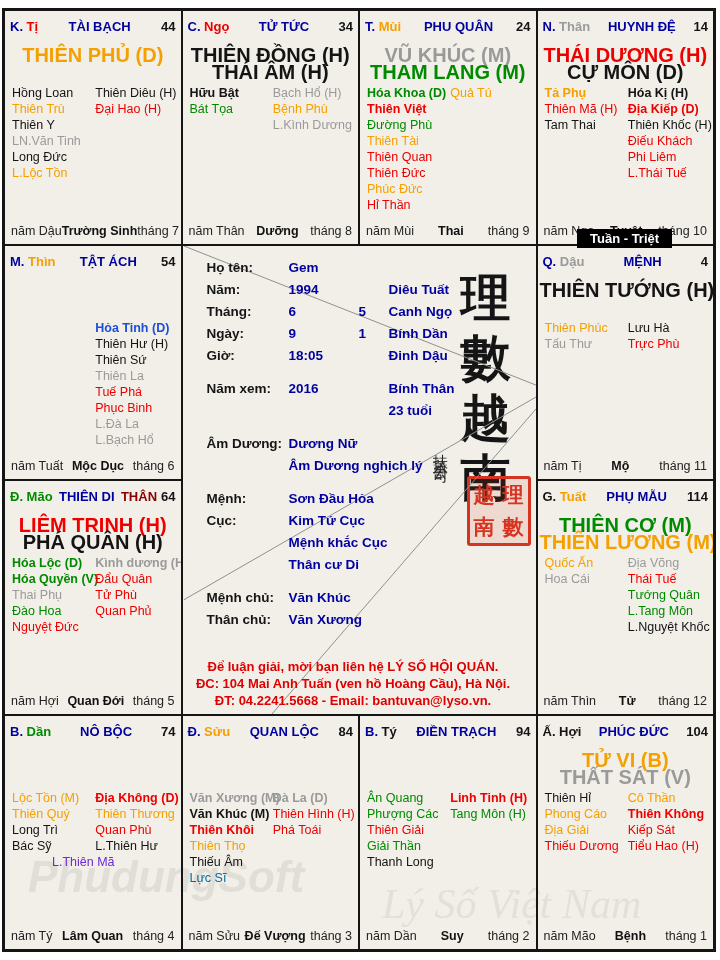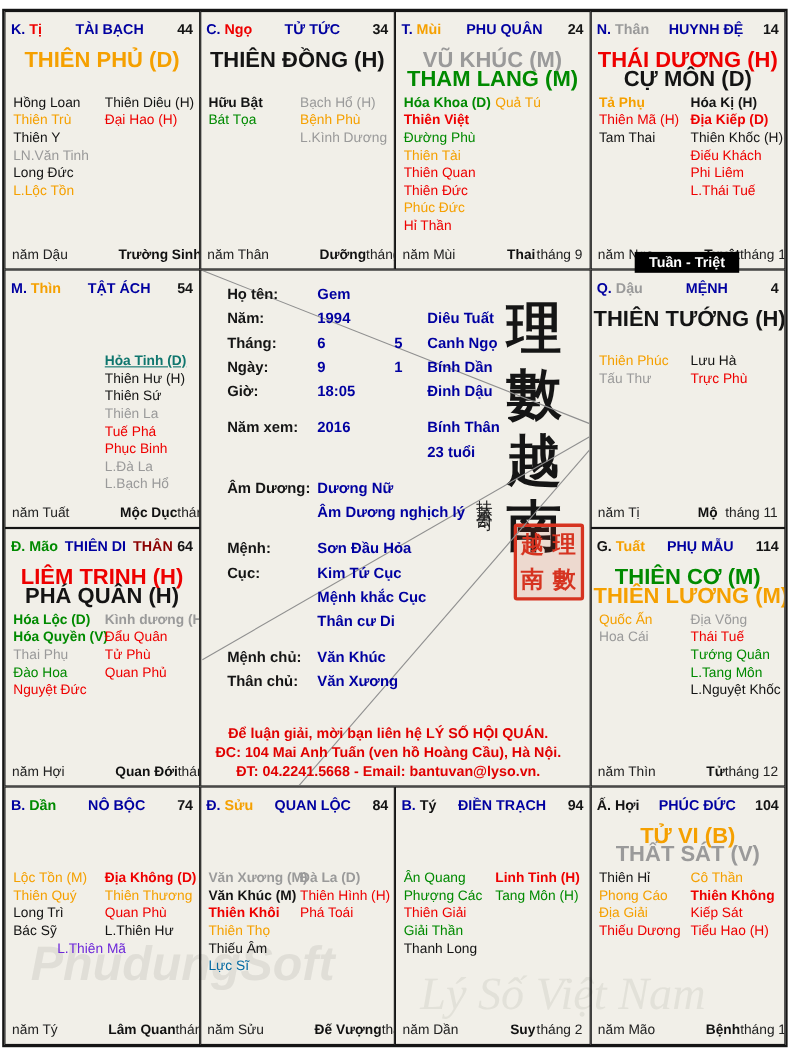--- a/index.html
+++ b/index.html
@@ -20,21 +20,21 @@
   .than-label{color:#8b0000;margin-right:4px;}
   .age{color:#141414;}
   .main-stars{position:absolute;top:36px;left:2px;right:2px;text-align:center;
               font-weight:bold;font-size:20px;line-height:17px;white-space:nowrap;}
   .star-cols{position:absolute;top:74px;left:7px;right:2px;display:flex;
              font-size:12.5px;line-height:16px;}
   .scol{width:50%;white-space:nowrap;}
   .srow.b{font-weight:bold;}
   .cell-footer{position:absolute;bottom:6px;left:6px;right:6px;display:flex;
                font-size:12.5px;color:#222;white-space:nowrap;}
-  .f-mid{flex:1;text-align:center;font-weight:bold;color:#111;padding-left:46px;}
+  .f-mid{flex:1;text-align:center;font-weight:bold;color:#111;}
   
   .info-table{position:absolute;left:24px;top:14px;font-size:13.5px;font-weight:bold;
               z-index:3;white-space:nowrap;}
   .irow{height:22px;}
   .gap{margin-top:11px;}
   .lab{display:inline-block;width:82px;color:#151515;}
   .v{color:#0000a0;}
   .w1{display:inline-block;width:70px;}
   .w2{display:inline-block;width:30px;}
   .contact{position:absolute;left:4px;right:16px;top:412px;text-align:center;z-index:3;
@@ -94,20 +94,21 @@
       </div>
     </div>
   <div class="cell pos-ngo">
       <div class="cell-header">
         <span class="stem-branch"><span class="stem" style="color: rgb(0, 0, 160);">C.</span><span class="branch" style="color: rgb(238, 0, 0);">&nbsp;Ngọ</span></span>
         <span class="palace">TỬ TỨC</span>
         <span class="age">34</span>
       </div>
       <div class="main-stars">
         <div class="mrow" style="color: rgb(20, 20, 20);">THIÊN ĐỒNG (H)</div>
+        <div class="mrow" style="color: rgb(20, 20, 20);">THÁI ÂM (H)</div>
       </div>
       <div class="star-cols">
         <div class="scol">
           <div class="srow b" style="color: rgb(20, 20, 20);">Hữu Bật</div>
           <div class="srow" style="color: rgb(0, 138, 0);">Bát Tọa</div>
         </div>
         <div class="scol">
           <div class="srow" style="color: rgb(154, 154, 154);">Bạch Hổ (H)</div>
           <div class="srow" style="color: rgb(245, 160, 0);">Bệnh Phù</div>
           <div class="srow" style="color: rgb(154, 154, 154);">L.Kình Dương</div>
@@ -183,21 +184,21 @@
     </div>
   <div class="cell pos-thin">
       <div class="cell-header">
         <span class="stem-branch"><span class="stem" style="color: rgb(0, 0, 160);">M.</span><span class="branch" style="color: rgb(245, 160, 0);">&nbsp;Thìn</span></span>
         <span class="palace">TẬT ÁCH</span>
         <span class="age">54</span>
       </div>
       <div class="star-cols">
         <div class="scol"></div>
         <div class="scol">
-          <div class="srow b" style="color: #0f766e; text-decoration: underline;">Hỏa Tinh (D)</div>
+          <div class="srow b" style="color: #1d4ed8;">Hỏa Tinh (D)</div>
           <div class="srow" style="color: rgb(20, 20, 20);">Thiên Hư (H)</div>
           <div class="srow" style="color: rgb(20, 20, 20);">Thiên Sứ</div>
           <div class="srow" style="color: rgb(154, 154, 154);">Thiên La</div>
           <div class="srow" style="color: rgb(238, 0, 0);">Tuế Phá</div>
           <div class="srow" style="color: rgb(238, 0, 0);">Phục Binh</div>
           <div class="srow" style="color: rgb(154, 154, 154);">L.Đà La</div>
           <div class="srow" style="color: rgb(154, 154, 154);">L.Bạch Hổ</div>
         </div>
       </div>
       <div class="cell-footer">

